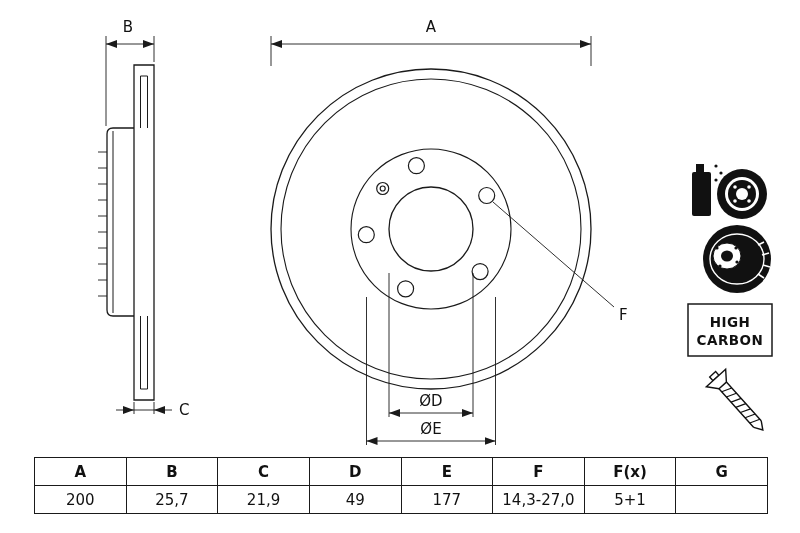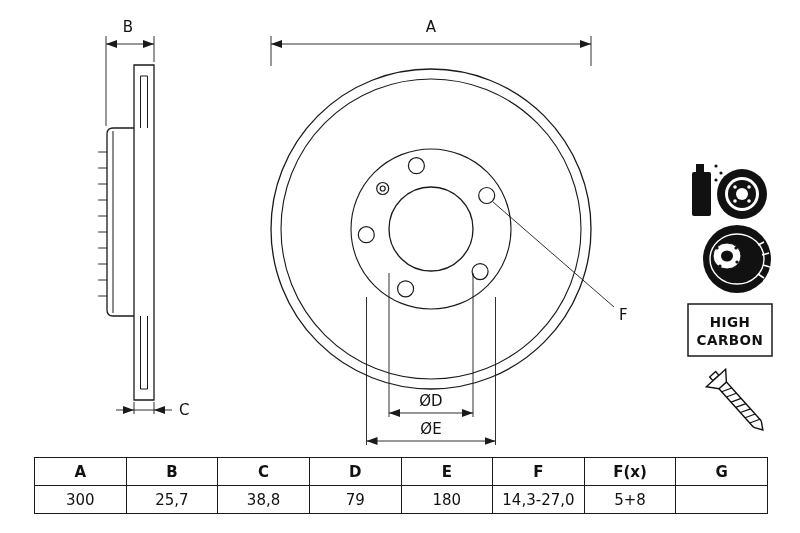--- a/index.html
+++ b/index.html
@@ -146,26 +146,26 @@
           <th>C</th>
           <th>D</th>
           <th>E</th>
           <th>F</th>
           <th>F(x)</th>
           <th>G</th>
         </tr>
       </thead>
       <tbody>
         <tr>
-          <td>300</td>
+          <td>200</td>
           <td>25,7</td>
-          <td>38,8</td>
-          <td>79</td>
-          <td>180</td>
+          <td>21,9</td>
+          <td>49</td>
+          <td>177</td>
           <td>14,3-27,0</td>
-          <td>5+8</td>
+          <td>5+1</td>
           <td></td>
         </tr>
       </tbody>
     </table>
   </div>
 
 </div>
 
 </body></html>

